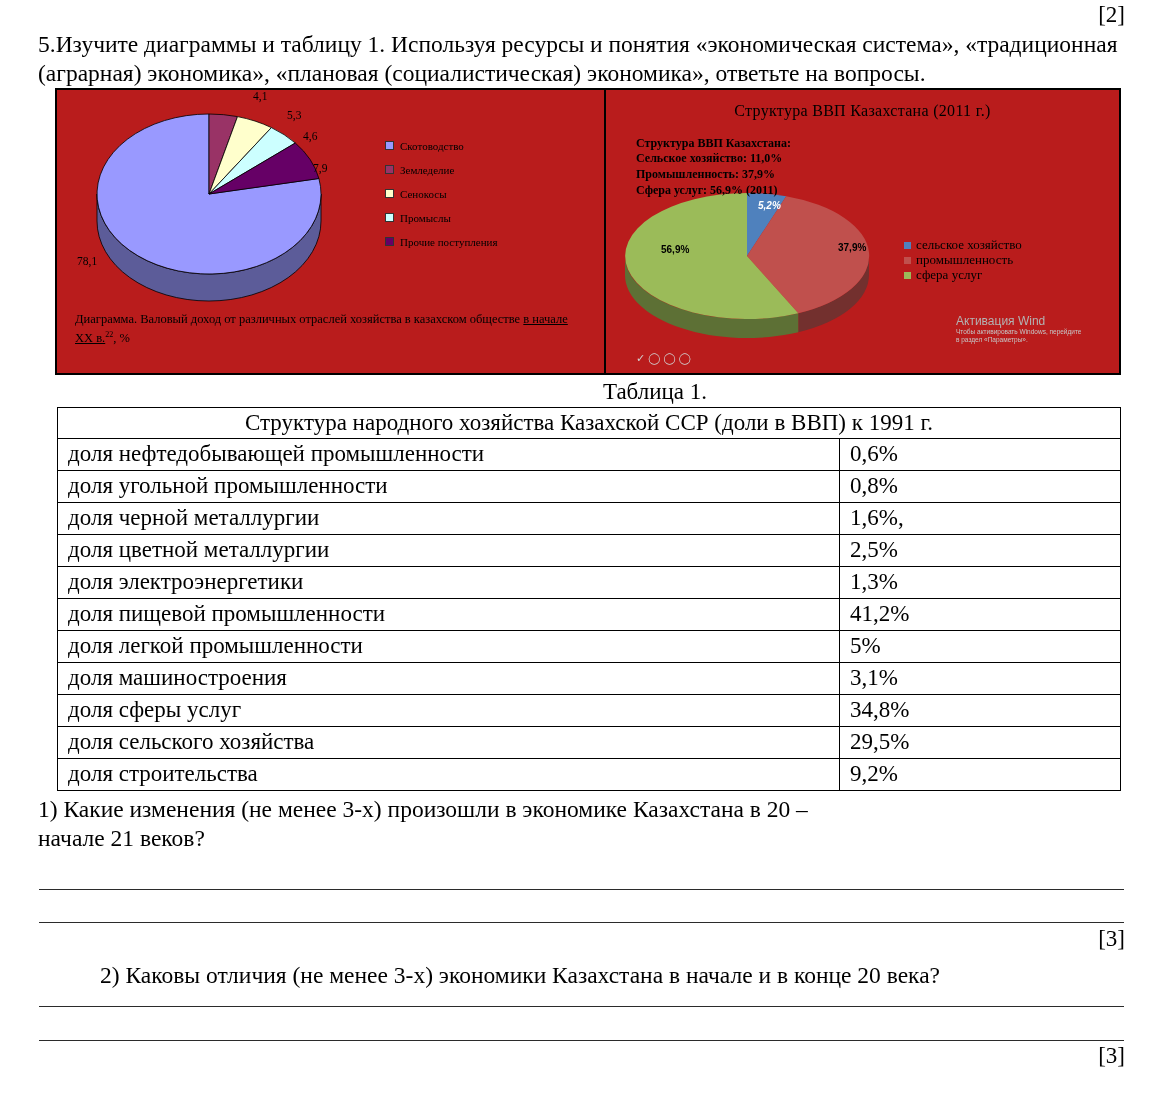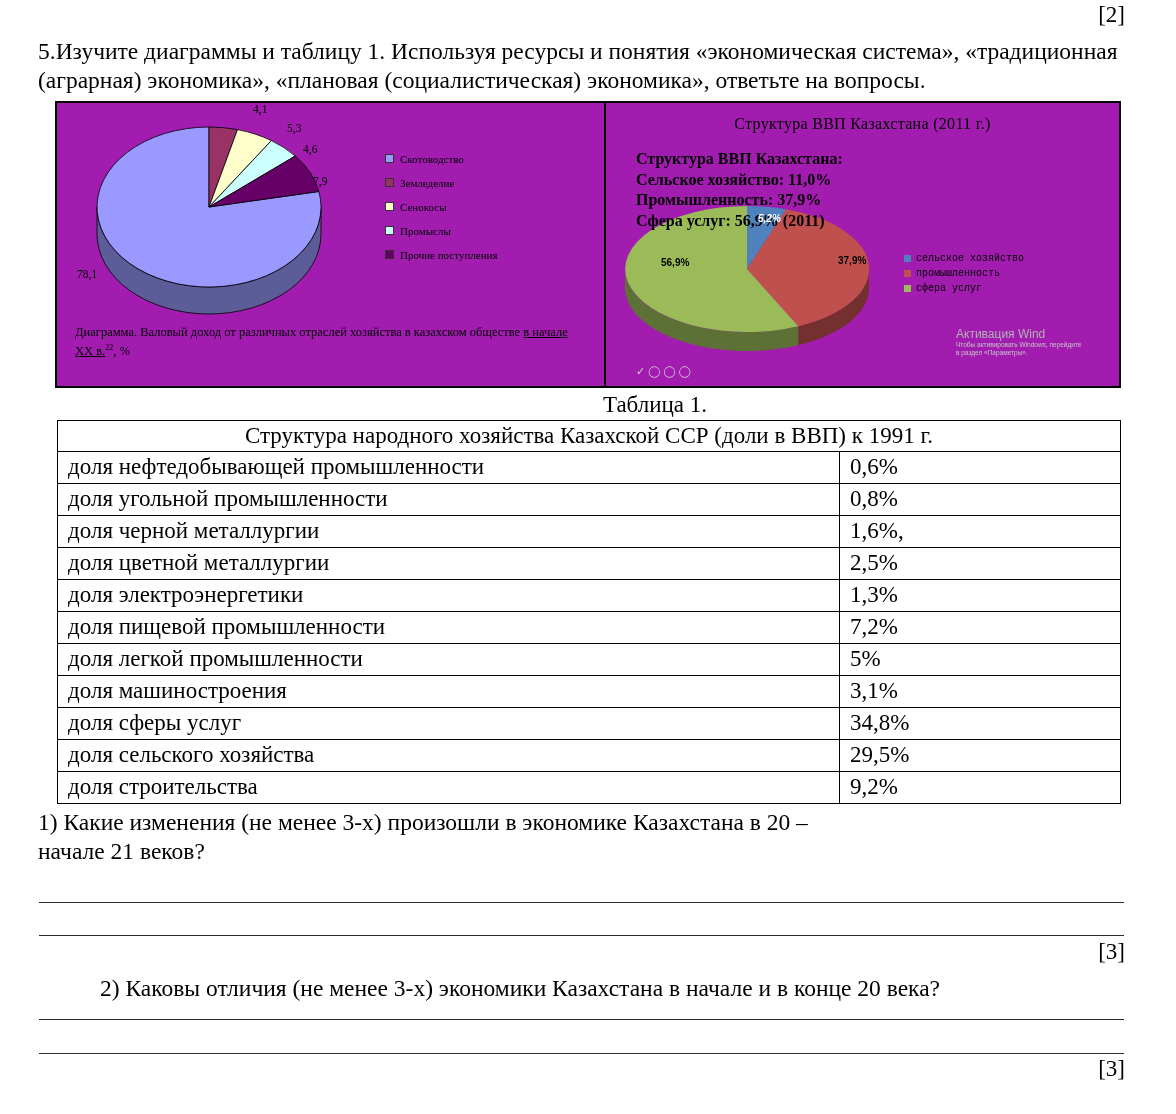--- a/index.html
+++ b/index.html
@@ -1,44 +1,44 @@
 <!DOCTYPE html>
 <html><head>
 <meta charset="utf-8">
 <style>
   * { margin:0; padding:0; box-sizing:border-box; }
   html,body { width:1176px; height:1114px; }
   body { background:#fff; color:#000; font-family:"Liberation Serif","DejaVu Serif",serif; overflow:hidden; }
   .page { position:relative; width:1176px; height:1114px; padding:2px 51px 0 38px; }
   .mark { text-align:right; font-size:23px; line-height:26px; }
-  .task { font-size:23.5px; line-height:1.23; margin-top:9px; }
-
-  .charts-box { margin-left:17px; margin-top:6px; width:1066px; height:287px; border:2px solid #000; display:flex; background:#a21caf; }
+  .task { font-size:23.5px; line-height:1.23; margin-top:2px; }
+
+  .charts-box { margin-left:17px; margin-top:0; width:1066px; height:287px; border:2px solid #000; display:flex; background:#b91c1c; }
   .panel { position:relative; height:283px; }
   .panel-left { width:549px; border-right:2px solid #000; }
   .panel-right { flex:1; }
   .panel svg { position:absolute; left:0; top:0; }
 
   .pv { position:absolute; font-size:11.5px; line-height:12px; }
   .legend-l { position:absolute; left:328px; top:44px; }
   .legend-l .li { display:flex; align-items:center; gap:6px; height:24px; }
   .legend-l .sw { width:9px; height:9px; border:1px solid #333; flex:0 0 auto; }
   .legend-l .lt { font-size:11px; }
   .caption { position:absolute; left:18px; top:220px; width:500px; font-size:12.5px; line-height:1.5; }
   .u { text-decoration: underline; }
   sup { font-size:8px; }
 
   .r-title { position:absolute; left:0; right:0; top:12px; text-align:center; font-size:16px; letter-spacing:0.3px; }
-  .infobox { position:absolute; left:30px; top:46px; font-size:16px; font-weight:bold; line-height:1.3; }
+  .infobox { position:absolute; left:30px; top:46px; font-size:12px; font-weight:bold; line-height:1.3; }
   .rv { position:absolute; font-family:"Liberation Sans","DejaVu Sans",sans-serif; font-weight:bold; font-size:10px; }
   .rv.light { color:#fff; }
   .legend-r { position:absolute; left:298px; top:148px; }
   .legend-r .li { display:flex; align-items:center; gap:5px; height:15px; }
   .legend-r .sw { width:7px; height:7px; flex:0 0 auto; }
-  .legend-r .lt { font-size:10px; font-family:Liberation Mono, monospace; }
+  .legend-r .lt { font-size:13px; font-family:Liberation Serif, serif; }
   .watermark { position:absolute; left:350px; top:224px; font-family:"Liberation Sans","DejaVu Sans",sans-serif; }
   .watermark .w1 { font-size:12px; color:#b3b3b3; }
   .watermark .w2 { font-size:6.5px; color:#c6c6c6; line-height:1.3; }
   .reactions { position:absolute; left:30px; top:262px; font-size:11px; color:#d2d2d2; letter-spacing:3px; }
 
   .table-caption { font-size:23px; line-height:30px; text-align:center; padding-left:147px; margin-top:2px; }
   table.econ { margin-left:19px; width:1064px; border-collapse:collapse; }
   table.econ td { border:1.5px solid #000; font-size:23px; height:32px; padding:0 10px; }
   table.econ td.hdr { text-align:center; height:31px; }
   table.econ td.val { }
@@ -181,21 +181,21 @@
     <tr>
       <td>доля цветной металлургии</td>
       <td class="val">2,5%</td>
     </tr>
     <tr>
       <td>доля электроэнергетики</td>
       <td class="val">1,3%</td>
     </tr>
     <tr>
       <td>доля пищевой промышленности</td>
-      <td class="val">7,2%</td>
+      <td class="val">41,2%</td>
     </tr>
     <tr>
       <td>доля легкой промышленности</td>
       <td class="val">5%</td>
     </tr>
     <tr>
       <td>доля машиностроения</td>
       <td class="val">3,1%</td>
     </tr>
     <tr>

